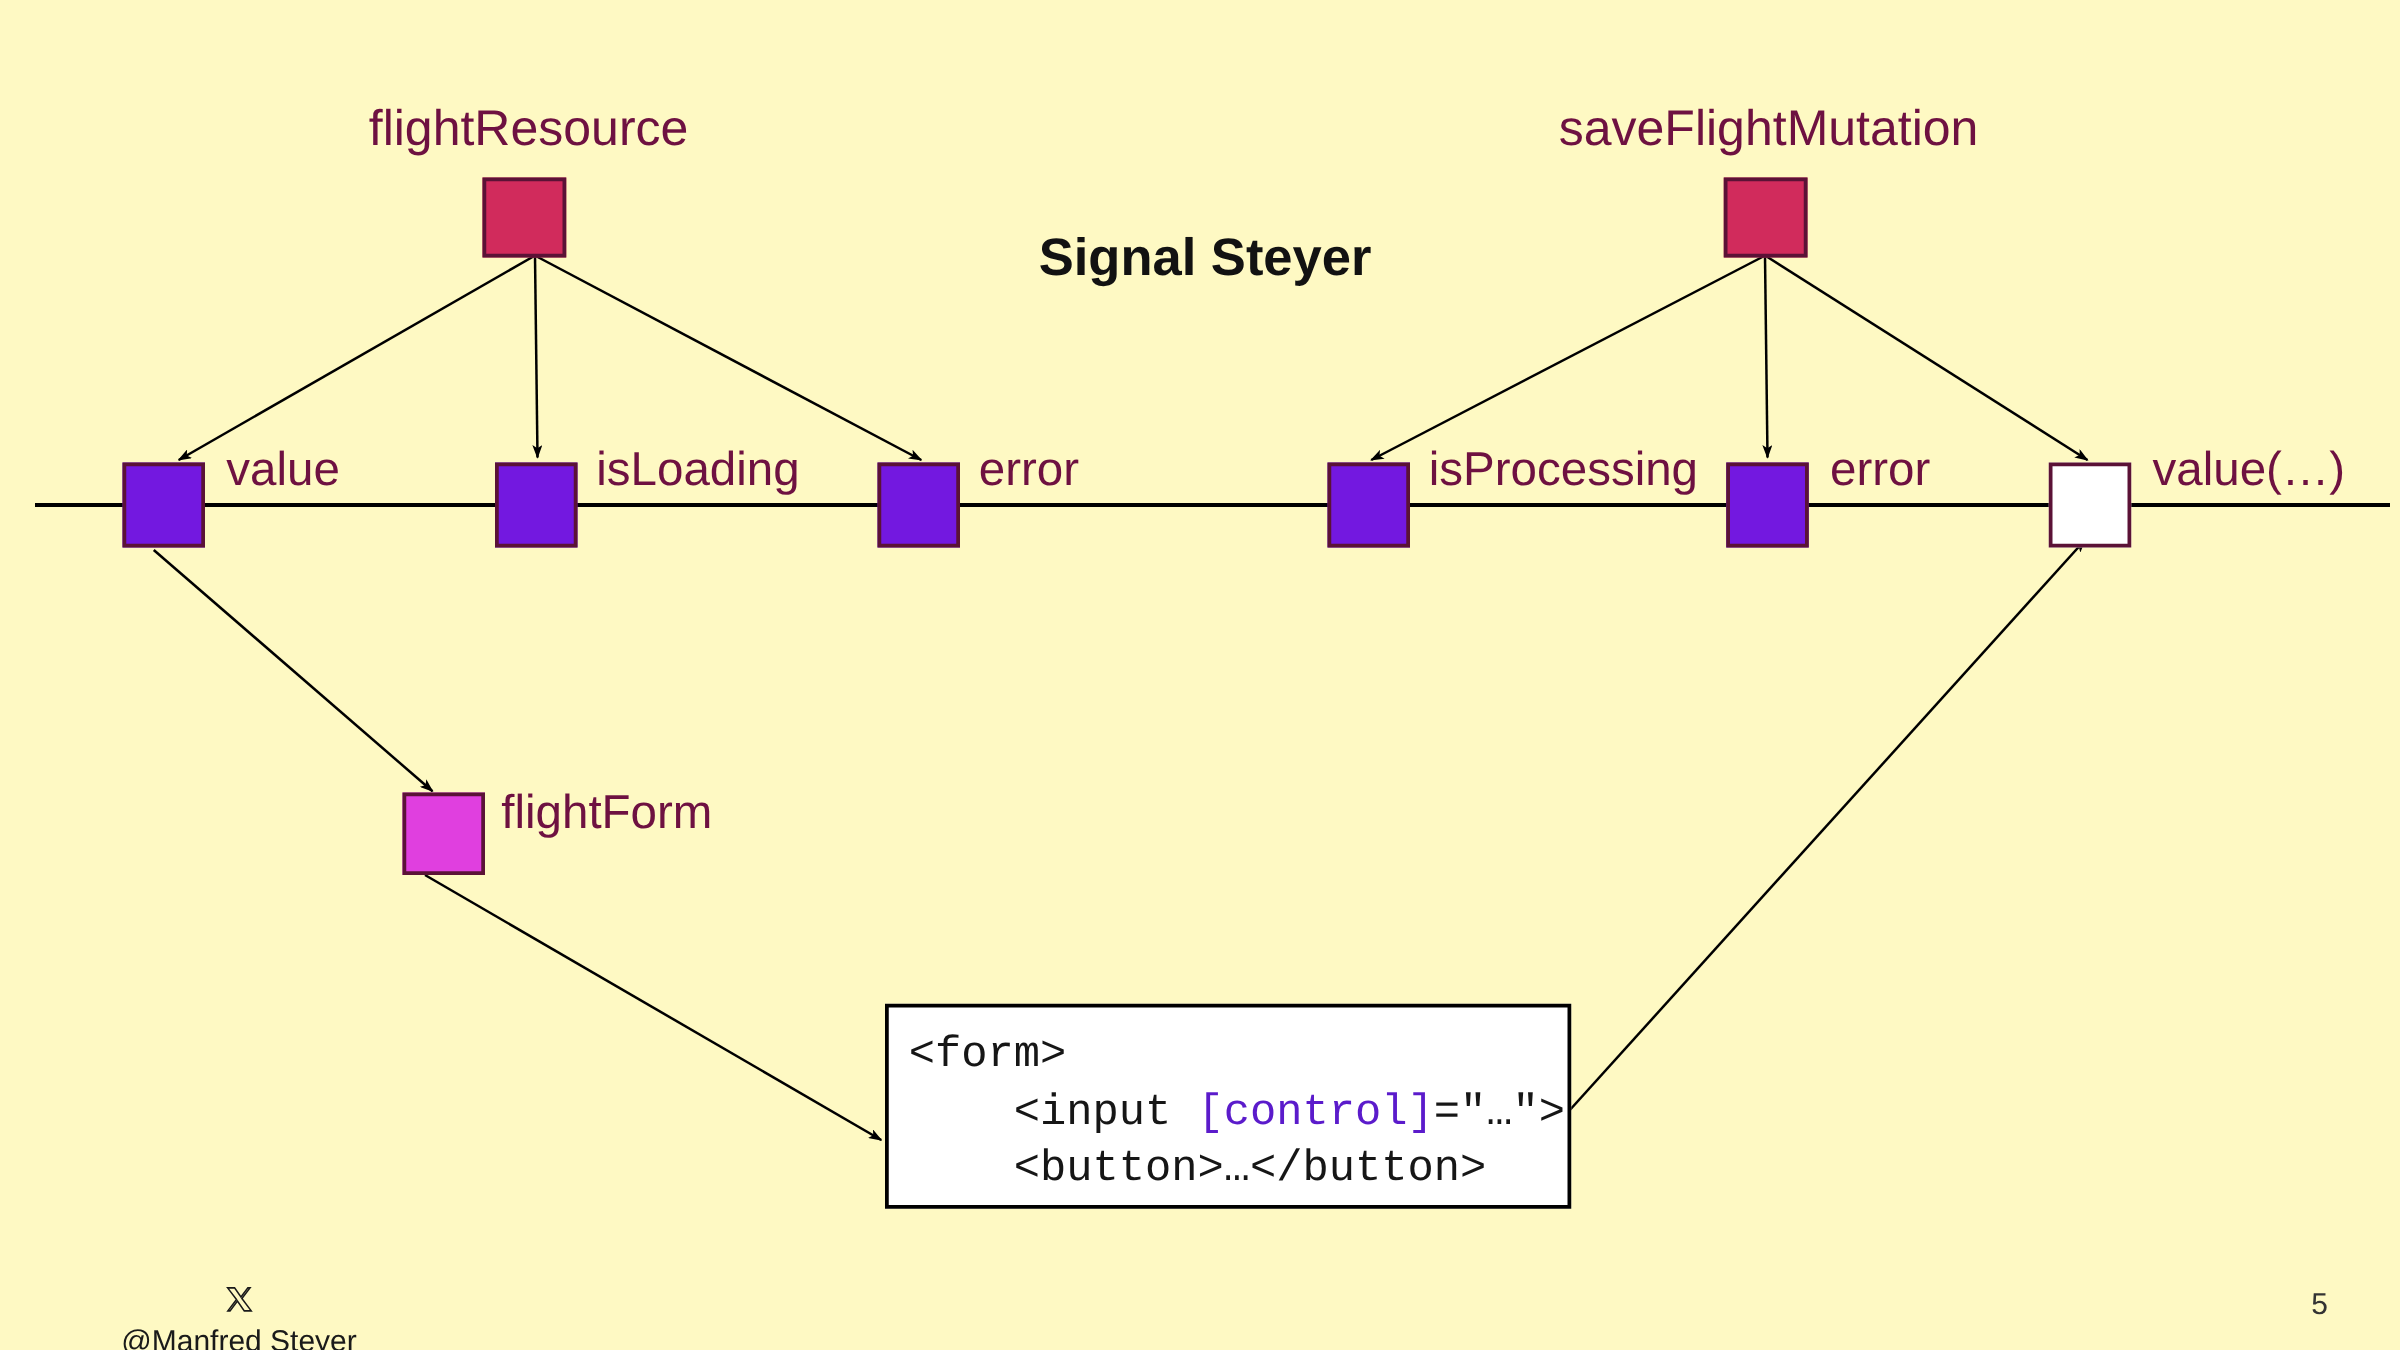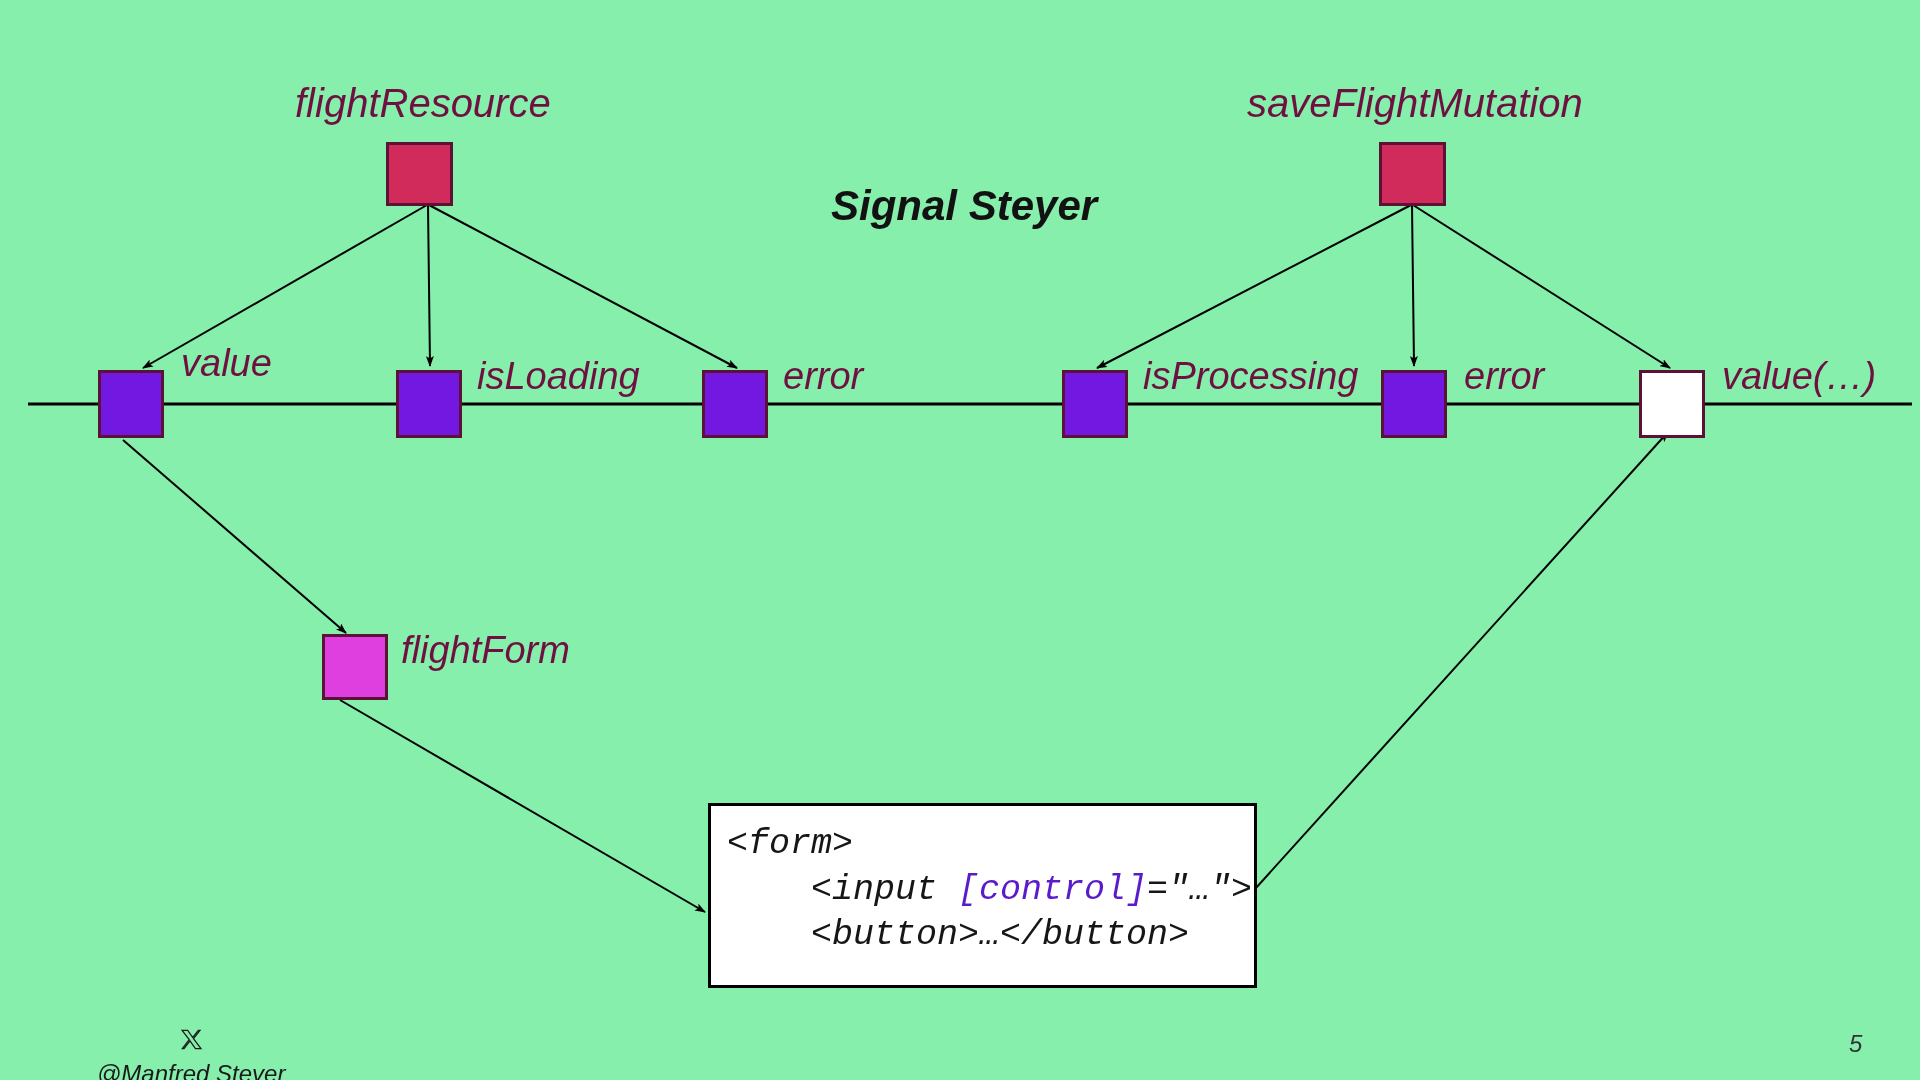--- a/index.html
+++ b/index.html
@@ -5,24 +5,23 @@
 <style>
   html, body {
     margin: 0;
     padding: 0;
     background: #ffffff;
   }
   #slide {
     position: relative;
     width: 1920px;
     height: 1080px;
-    background: #86efac;
+    background: #fef9c3;
     overflow: hidden;
     font-family: "Liberation Sans", sans-serif;
-    font-style: italic;
   }
   #edges {
     position: absolute;
     left: 0;
     top: 0;
     width: 1920px;
     height: 1080px;
     pointer-events: none;
   }
   .node {
@@ -121,41 +120,41 @@
 
   <div class="label label-top" style="left:295px; top:83px;">flightResource</div>
   <div class="node node-resource" style="left:386px; top:142px; width:67px; height:64px;"></div>
 
   <div class="label label-top" style="left:1247px; top:83px;">saveFlightMutation</div>
   <div class="node node-resource" style="left:1379px; top:142px; width:67px; height:64px;"></div>
 
   <div class="store-title" style="left:831px; top:185px;">Signal Steyer</div>
 
   <div class="node node-signal" style="left:98px; top:370px; width:66px; height:68px;"></div>
-  <div class="label label-side" style="left:181px; top:344px;">value</div>
+  <div class="label label-side" style="left:181px; top:357px;">value</div>
 
   <div class="node node-signal" style="left:396px; top:370px; width:66px; height:68px;"></div>
   <div class="label label-side" style="left:477px; top:357px;">isLoading</div>
 
   <div class="node node-signal" style="left:702px; top:370px; width:66px; height:68px;"></div>
   <div class="label label-side" style="left:783px; top:357px;">error</div>
 
   <div class="node node-signal" style="left:1062px; top:370px; width:66px; height:68px;"></div>
   <div class="label label-side" style="left:1143px; top:357px;">isProcessing</div>
 
   <div class="node node-signal" style="left:1381px; top:370px; width:66px; height:68px;"></div>
   <div class="label label-side" style="left:1464px; top:357px;">error</div>
 
   <div class="node node-method" style="left:1639px; top:370px; width:66px; height:68px;"></div>
   <div class="label label-side" style="left:1722px; top:357px;">value(…)</div>
 
   <div class="node node-form" style="left:322px; top:634px; width:66px; height:66px;"></div>
   <div class="label label-side" style="left:401px; top:631px;">flightForm</div>
 
-  <div class="code-box" style="left:708px; top:803px; width:549px; height:185px;">
+  <div class="code-box" style="left:708px; top:803px; width:549px; height:164px;">
     <div class="code-line"><span>&lt;form&gt;</span></div>
     <div class="code-line"><span>    &lt;input </span><span class="code-accent">[control]</span><span>="…"&gt;</span></div>
     <div class="code-line"><span>    &lt;button&gt;…&lt;/button&gt;</span></div>
   </div>
 
   <div class="footer-handle" style="left:97px; top:1028px;">
     <span>
       <svg class="x-logo" width="23" height="23" viewBox="0 0 24 24" aria-hidden="true">
         <path d="M2.2 2.4 L9.6 12.1 L2.4 21.6 L4.2 21.6 L10.4 13.4 L16.1 21.6 L21.9 21.6 L14.1 11.2 L20.9 2.4 L19.1 2.4 L13.3 9.9 L8.0 2.4 Z" fill="none" stroke="#1a1a1a" stroke-width="1.3"></path>
       </svg>

